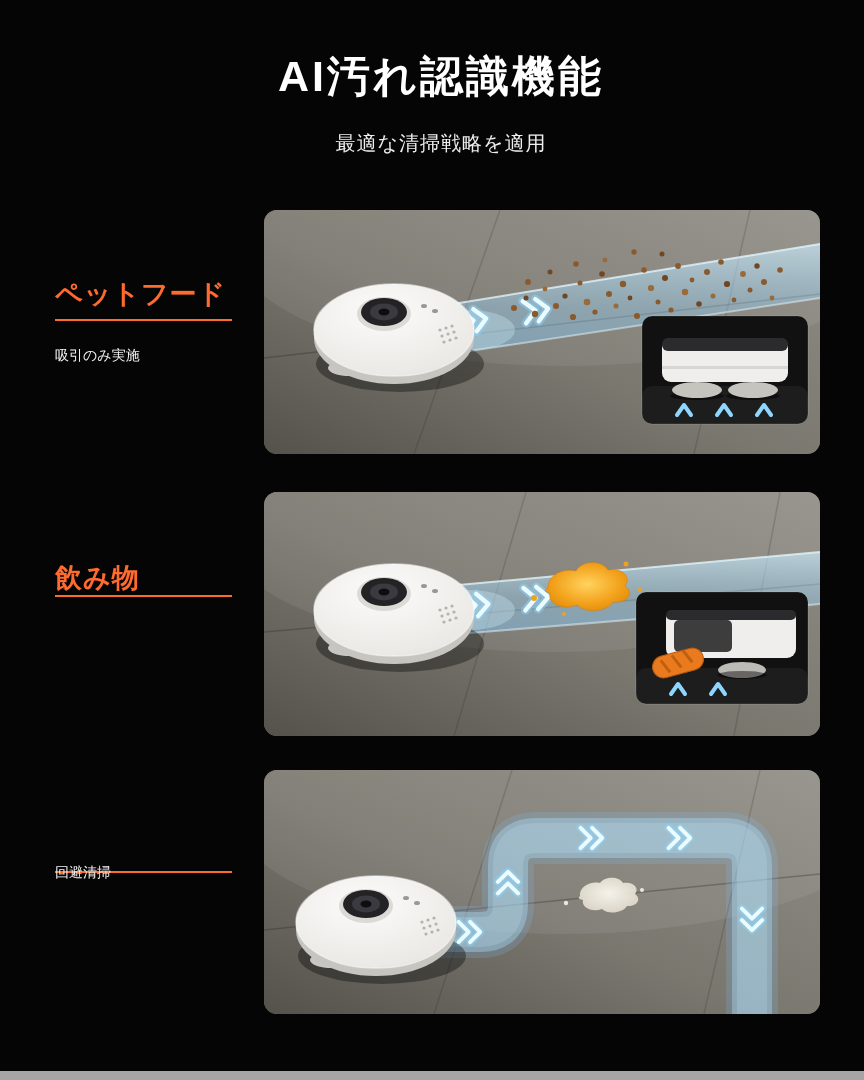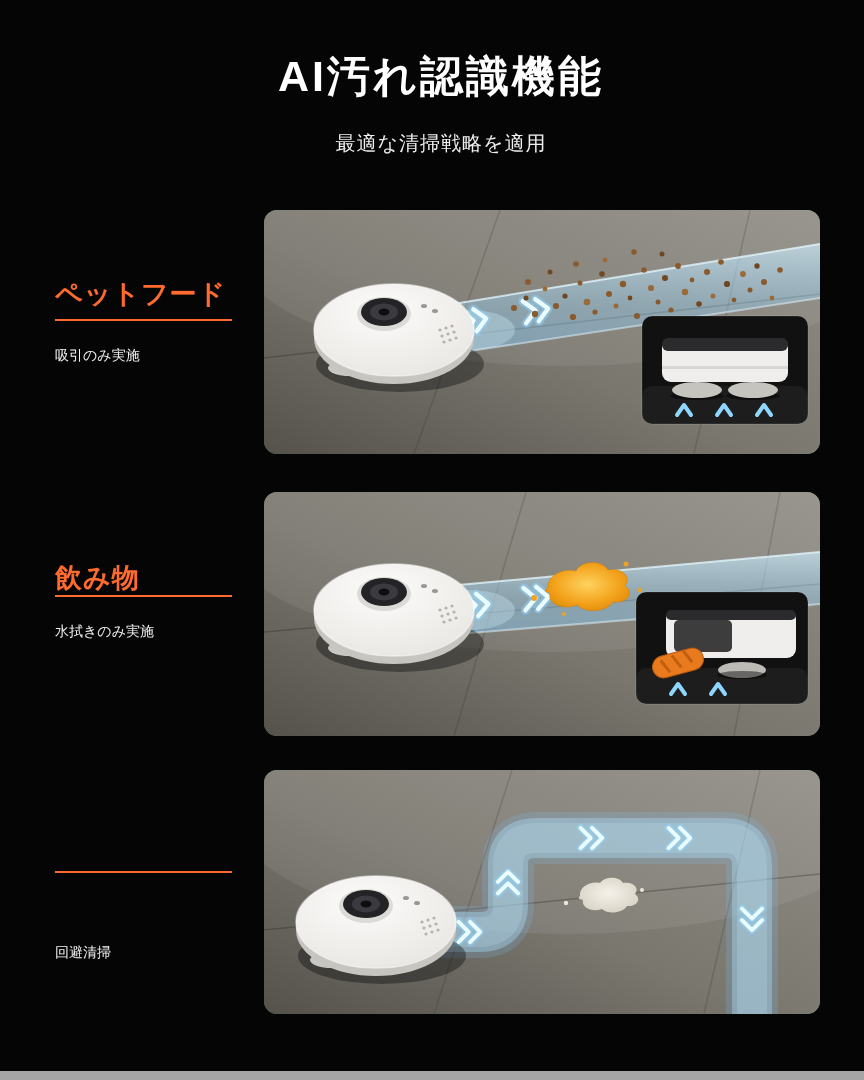--- a/index.html
+++ b/index.html
@@ -29,21 +29,21 @@
   .desc{
     position:absolute;left:55px;font-size:14px;color:#f2f2f2;white-space:nowrap;
   }
   .panel{
     position:absolute;left:264px;width:556px;height:244px;
     border-radius:13px;overflow:hidden;background:#6e6b65;
   }
   .panel svg{display:block;width:100%;height:100%;}
   .pos-l1{top:276px}.pos-r1{top:319px}.pos-d1{top:347px}.pos-p1{top:210px}
   .pos-l2{top:560px}.pos-r2{top:595px}.pos-d2{top:623px}.pos-p2{top:492px}
-  .pos-l3{top:828px}.pos-r3{top:871px}.pos-d3{top:944px}.pos-p3{top:770px}
+  .pos-l3{top:828px}.pos-r3{top:871px}.pos-d3{top:864px}.pos-p3{top:770px}
   .bottom-peek{
     position:absolute;left:0;bottom:0;width:100%;height:9px;background:#a5a5a5;
   }
 </style>
 </head>
 <body>
 
 <svg width="0" height="0" style="position:absolute" aria-hidden="true">
   <defs>
     <linearGradient id="floorG" x1="0" y1="1" x2="1" y2="0">
@@ -190,21 +190,20 @@
           <path d="M453,205 L460,195 L467,205"></path>
           <path d="M493,205 L500,195 L507,205"></path>
         </g>
       </g>
       <use href="#robot" transform="translate(130,118)"></use>
     </svg>
   </div>
 
   <div class="label pos-l2">飲み物</div>
   <div class="rule pos-r2"></div>
-  <div class="desc pos-d2">水拭きのみ実施</div>
 
   <div class="panel pos-p2">
     <svg viewBox="0 0 556 244" role="img">
       <g>
         <rect width="556" height="244" fill="url(#floorG)"></rect>
         <ellipse cx="290" cy="40" rx="330" ry="120" fill="rgba(255,255,255,0.07)"></ellipse>
         <path d="M0,140 L556,92" stroke="rgba(40,36,32,0.30)" stroke-width="1.5" fill="none"></path>
         <path d="M190,244 L262,0" stroke="rgba(40,36,32,0.18)" stroke-width="1.5" fill="none"></path>
         <path d="M470,244 L516,0" stroke="rgba(40,36,32,0.18)" stroke-width="1.5" fill="none"></path>
       </g>

